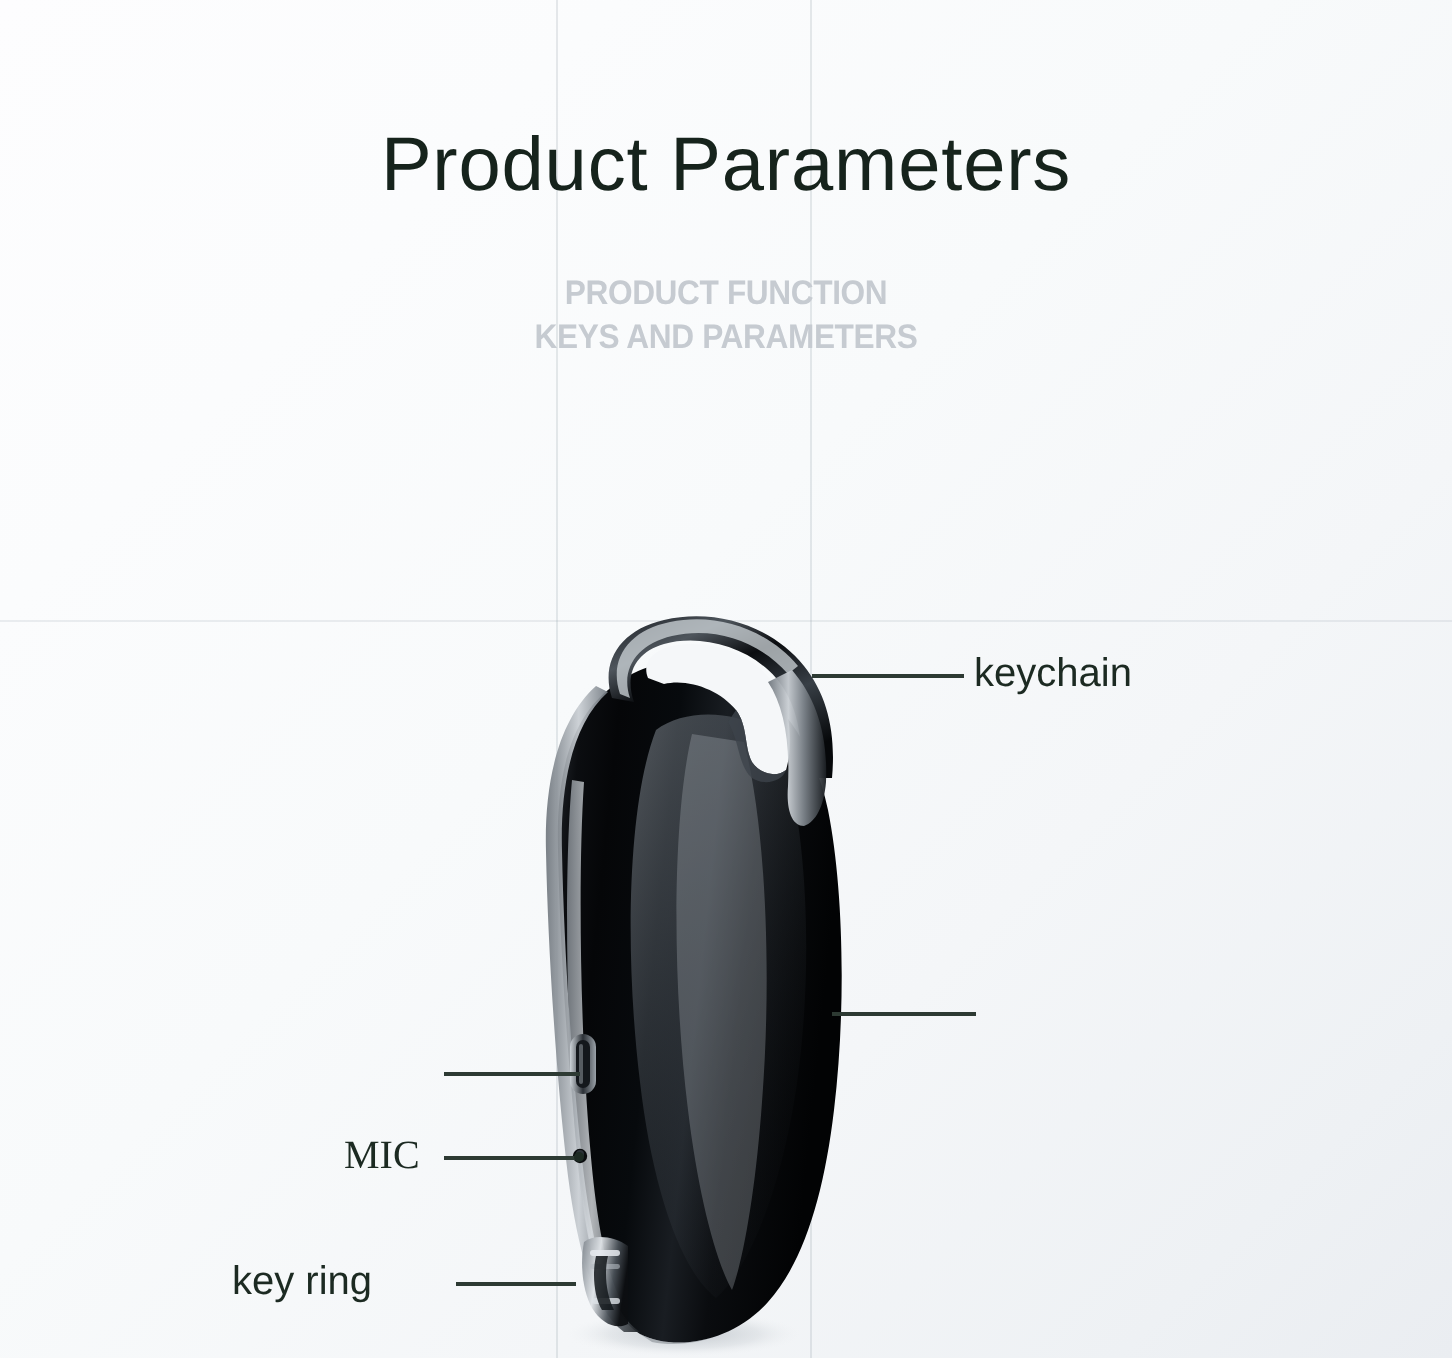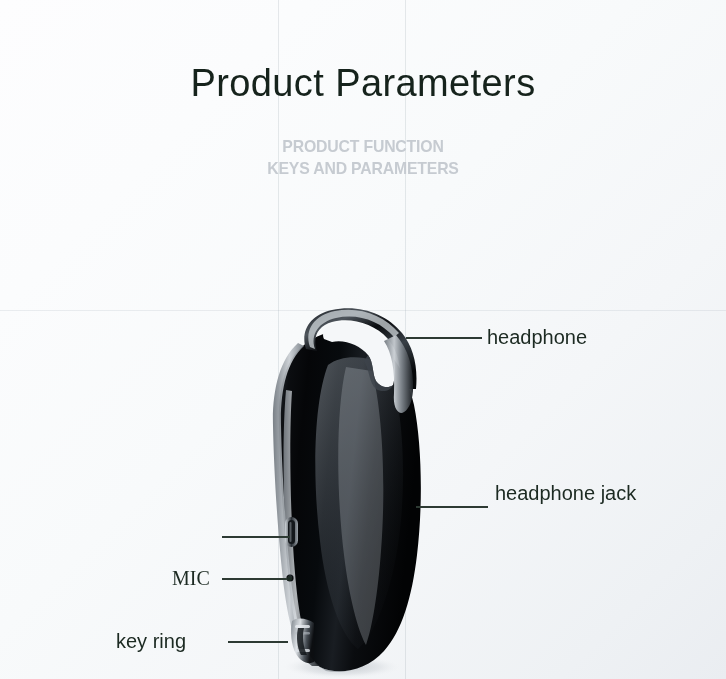--- a/index.html
+++ b/index.html
@@ -299,25 +299,24 @@
         <path d="M 36 323 C 34 332, 35 343, 39 350 L 45 350 C 41 342, 40 331, 42 323 Z" fill="#12161a" opacity="0.85"></path>
       </g>
 
       <path d="M 58 362
                C 76 371, 104 366, 122 346
                C 108 362, 84 370, 64 366 Z" fill="#6f767d" opacity="0.45"></path>
     </svg>
   </div>
 
   <div class="leader-line" id="leader-keychain"></div>
-  <div class="callout-label" id="label-keychain">headphone</div>
+  <div class="callout-label" id="label-keychain">keychain</div>
 
   <div class="leader-line" id="leader-usb"></div>
   <div class="callout-label" id="label-usb">
-    <div>headphone jack</div>
   </div>
 
   <div class="leader-line" id="leader-power"></div>
 
   <div class="leader-line" id="leader-mic"></div>
   <div class="leader-dot" id="dot-mic"></div>
   <div class="callout-label" id="label-mic">MIC</div>
 
   <div class="leader-line" id="leader-keyring"></div>
   <div class="callout-label" id="label-keyring">key ring</div>

